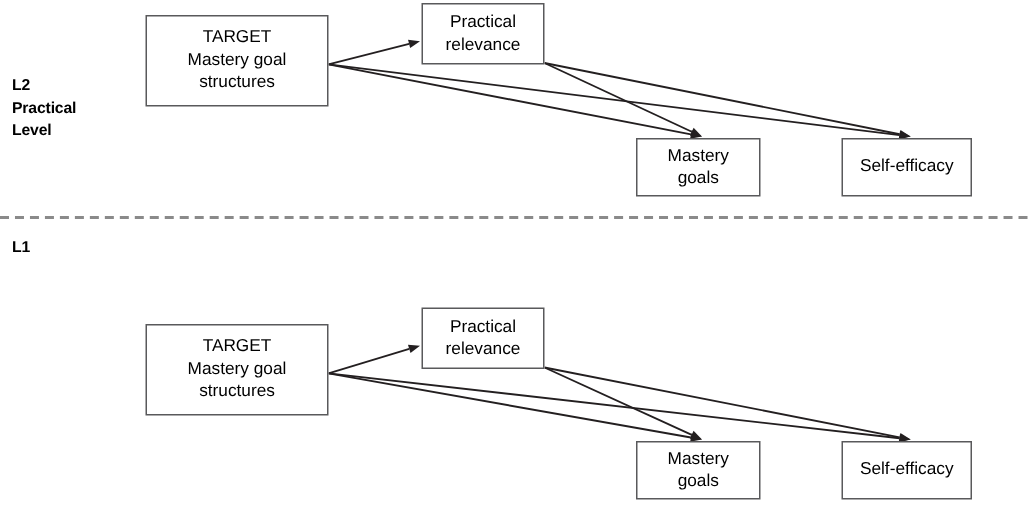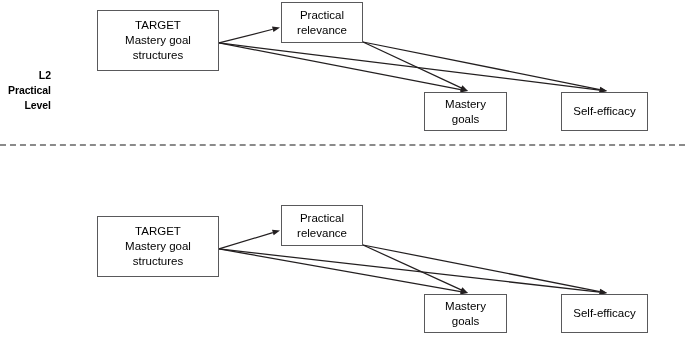--- a/index.html
+++ b/index.html
@@ -146,22 +146,23 @@
       </div>
       <div class="node-box" style="left: 424px; top: 294px; width: 83px; height: 39px;">
         <span class="line">Mastery</span>
         <span class="line">goals</span>
       </div>
       <div class="node-box" style="left: 561px; top: 294px; width: 87px; height: 39px;">
         <span class="line">Self-efficacy</span>
       </div>
     </div>
   <div id="label-layer">
-      <div class="level-label" style="left: 8px; top: 68px; text-align: right;">
+      <div class="level-label" style="left: 8px; top: 50px;">
         <span class="line">L2</span>
         <span class="line">Practical</span>
         <span class="line">Level</span>
       </div>
       <div class="level-label" style="left: 8px; top: 158px;">
+        <span class="line">L1</span>
       </div>
     </div>
 
 </div>
 
 </body></html>

